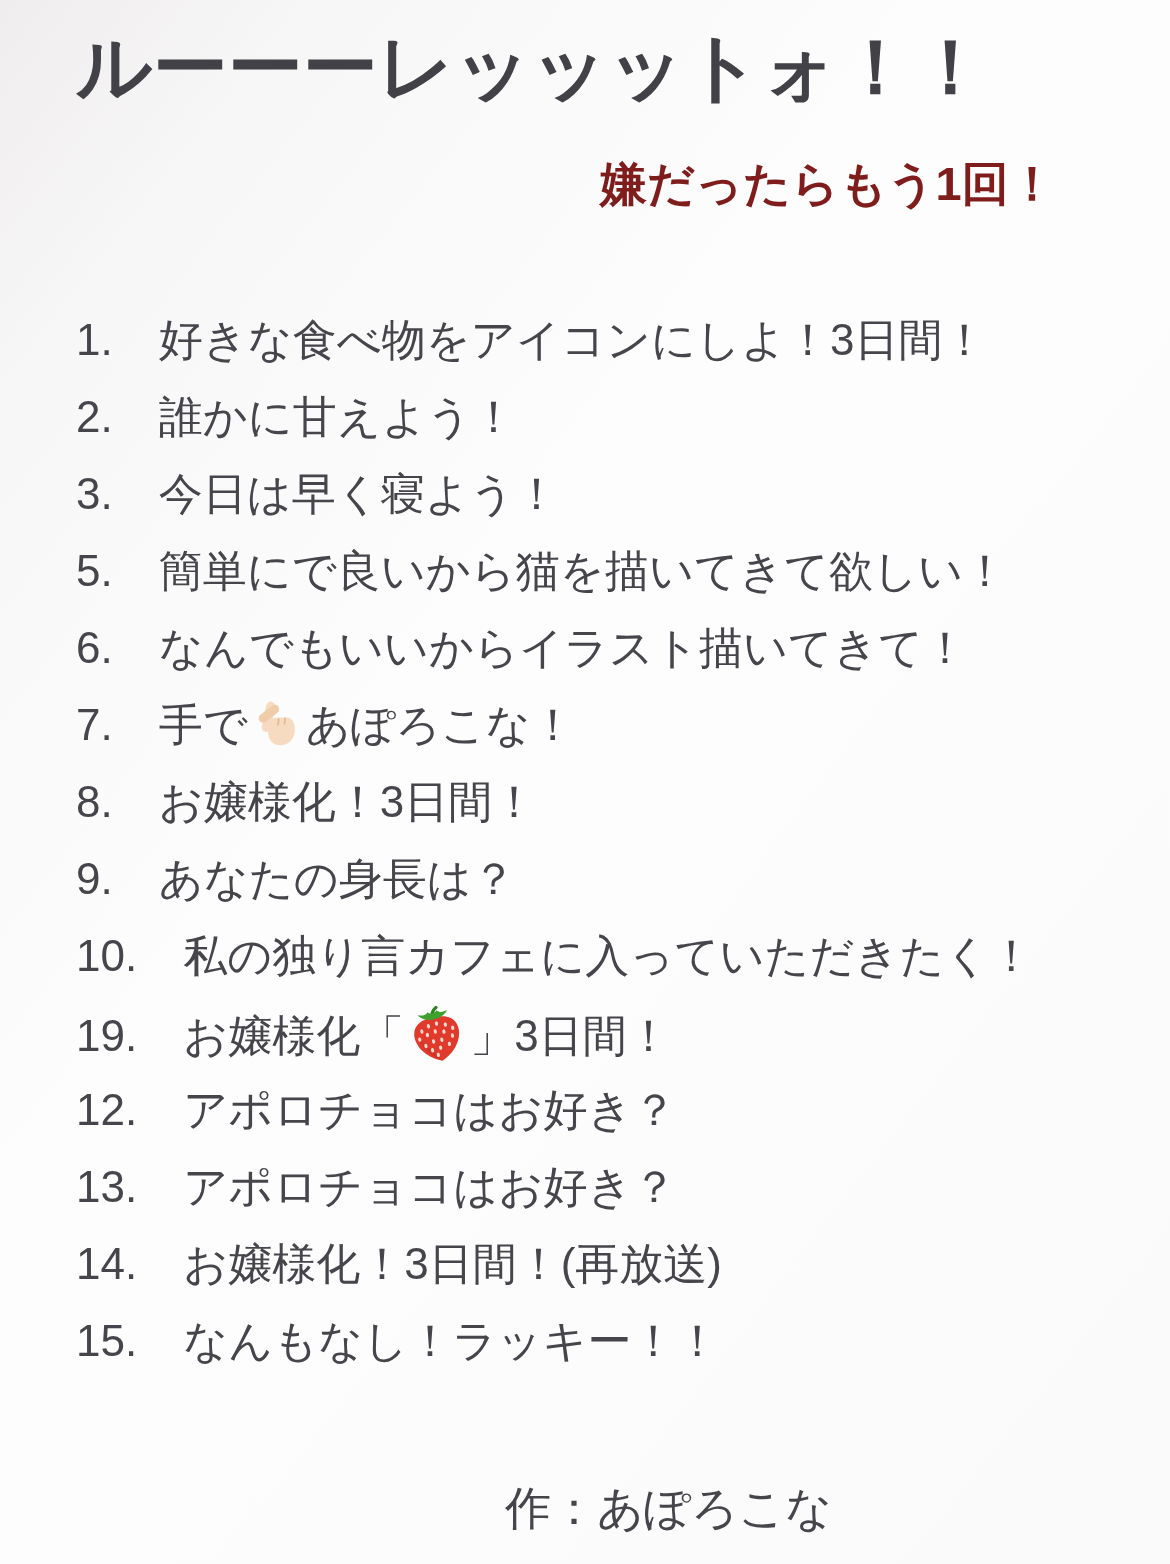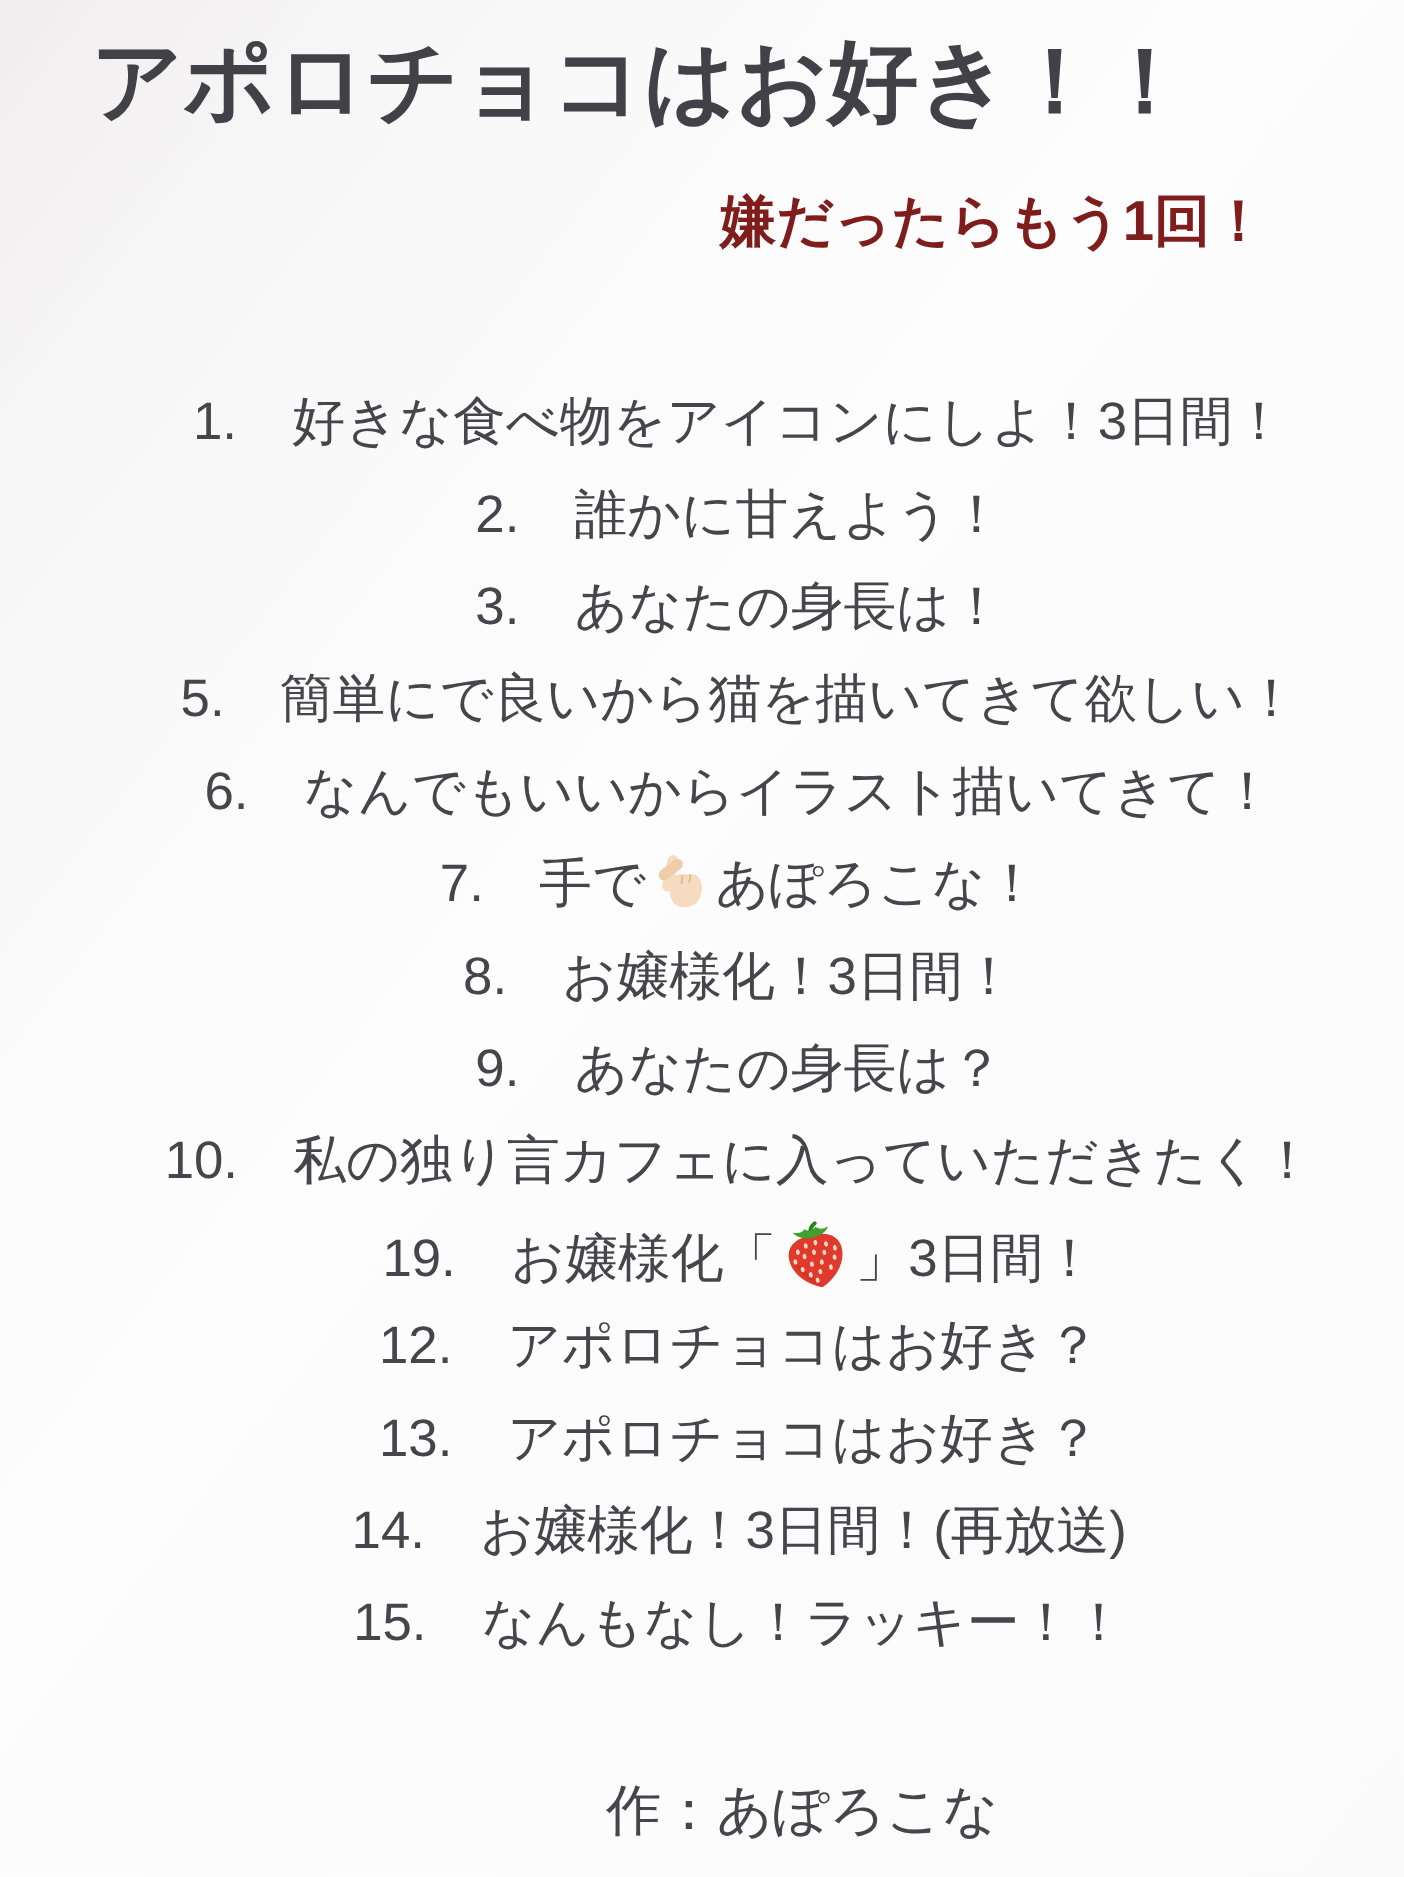--- a/index.html
+++ b/index.html
@@ -11,42 +11,42 @@
   }
   .title{
     position:absolute;left:76px;top:26px;
     font-size:75px;font-weight:700;line-height:1.1;
     white-space:nowrap;color:#414147;
   }
   .subtitle{
     position:absolute;left:600px;top:153px;
     font-size:47px;font-weight:700;white-space:nowrap;color:#7f1d1d;
   }
-  .list{position:absolute;left:76px;top:324px;width:1080px;text-align:center;}
+  .list{position:absolute;left:76px;top:312px;width:1080px;}
   .row{height:77px;white-space:nowrap;font-size:44px;line-height:56px;font-weight:400;}
   .num{display:inline-block;margin-right:46px;}
   .emoji{display:inline-block;margin:0 3px;}
   .emoji svg{display:block;}
   .emoji.hand{vertical-align:-10px;}
   .emoji.berry{vertical-align:-14px;}
   .footer{position:absolute;left:505px;top:1484px;font-size:46px;line-height:56px;white-space:nowrap;font-family:Liberation Mono, monospace;}
 </style>
 </head>
 <body>
 
-<div class="title">アポロチョコはお好き！！</div>
+<div class="title">ルーーーレッッットォ！！</div>
 <div class="subtitle">嫌だったらもう1回！</div>
 
 <div class="list">
 
   <div class="row"><span class="num">1.</span><span class="txt">好きな食べ物をアイコンにしよ！3日間！</span></div>
 
   <div class="row"><span class="num">2.</span><span class="txt">誰かに甘えよう！</span></div>
 
-  <div class="row"><span class="num">3.</span><span class="txt">あなたの身長は！</span></div>
+  <div class="row"><span class="num">3.</span><span class="txt">今日は早く寝よう！</span></div>
 
 
   <div class="row"><span class="num">5.</span><span class="txt">簡単にで良いから猫を描いてきて欲しい！</span></div>
 
   <div class="row"><span class="num">6.</span><span class="txt">なんでもいいからイラスト描いてきて！</span></div>
 
   <div class="row"><span class="num">7.</span><span class="txt"><span>手で</span><span class="emoji hand"><svg viewBox="0 0 64 64" width="52" height="52">
       <rect x="16" y="4" width="11" height="38" rx="5.5" transform="rotate(12 21 23)" fill="#f7dbc0"></rect>
       <path d="M21 34 C21 28 26 24 32 24 L44 24 C50 24 54 30 54 38 C54 50 47 58 36 58 C26 58 21 50 21 42 Z" fill="#f7dbc0"></path>
       <path d="M34 26 C34 29 34 31 33 33 M42 25 C42 28 42 30 41 32" stroke="#e4b78f" stroke-width="2" fill="none" stroke-linecap="round"></path>

